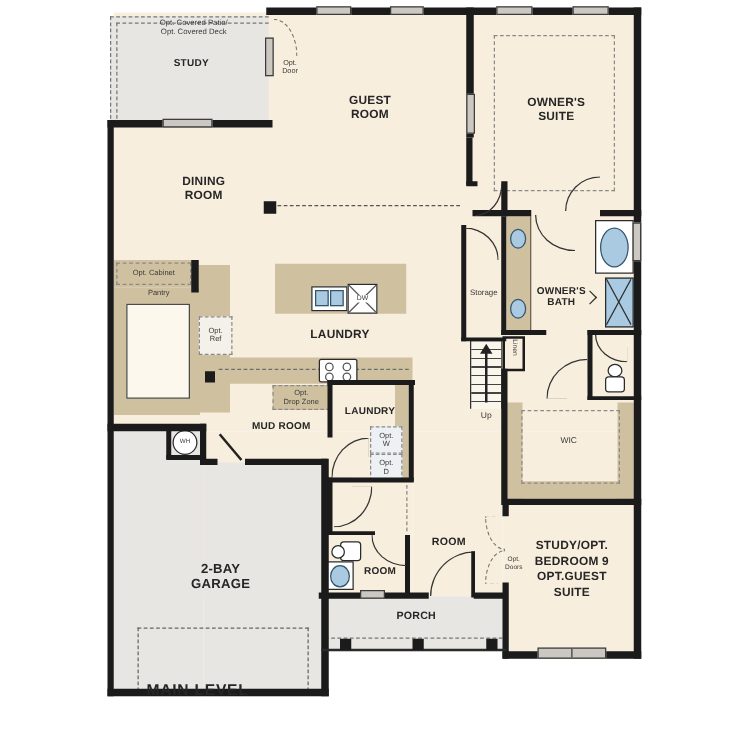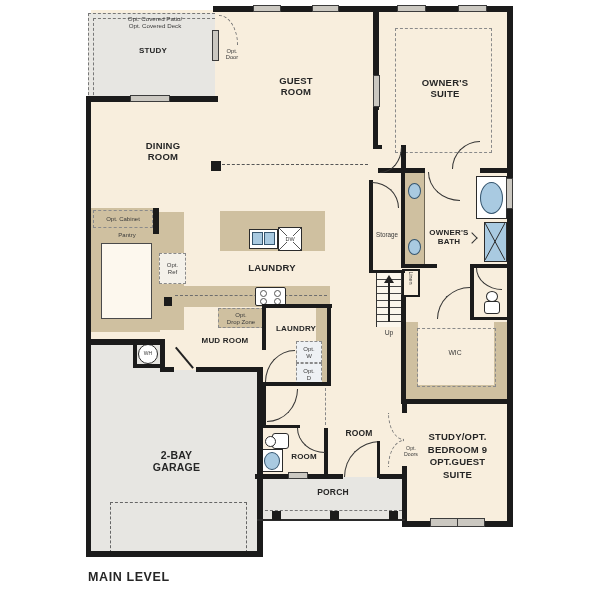--- a/index.html
+++ b/index.html
@@ -215,15 +215,15 @@
   <div class="a sm" style="left:398px;top:446px;width:26px;font-size:5.2px">Opt.
 Doors</div>
   <div class="a lbl" style="left:287px;top:452px;width:34px;font-size:8px">ROOM</div>
   <div class="a lbl" style="left:409px;top:431px;width:97px;font-size:9.5px;line-height:1.32">STUDY/OPT.
 BEDROOM 9
 OPT.GUEST
 SUITE</div>
   <div class="a lbl" style="left:128px;top:449px;width:97px;font-size:10.5px">2-BAY
 GARAGE</div>
   <div class="a lbl" style="left:310px;top:487px;width:46px;font-size:8.5px">PORCH</div>
-  <div class="a lbl" style="left:88px;top:570px;width:140px;font-size:12.5px;text-align:left;letter-spacing:.6px">MAIN LEVEL</div>
+  <div class="a lbl" style="left:88px;top:545px;width:140px;font-size:12.5px;text-align:center;letter-spacing:.6px">MAIN LEVEL</div>
 
 </div>
 
 </body></html>

